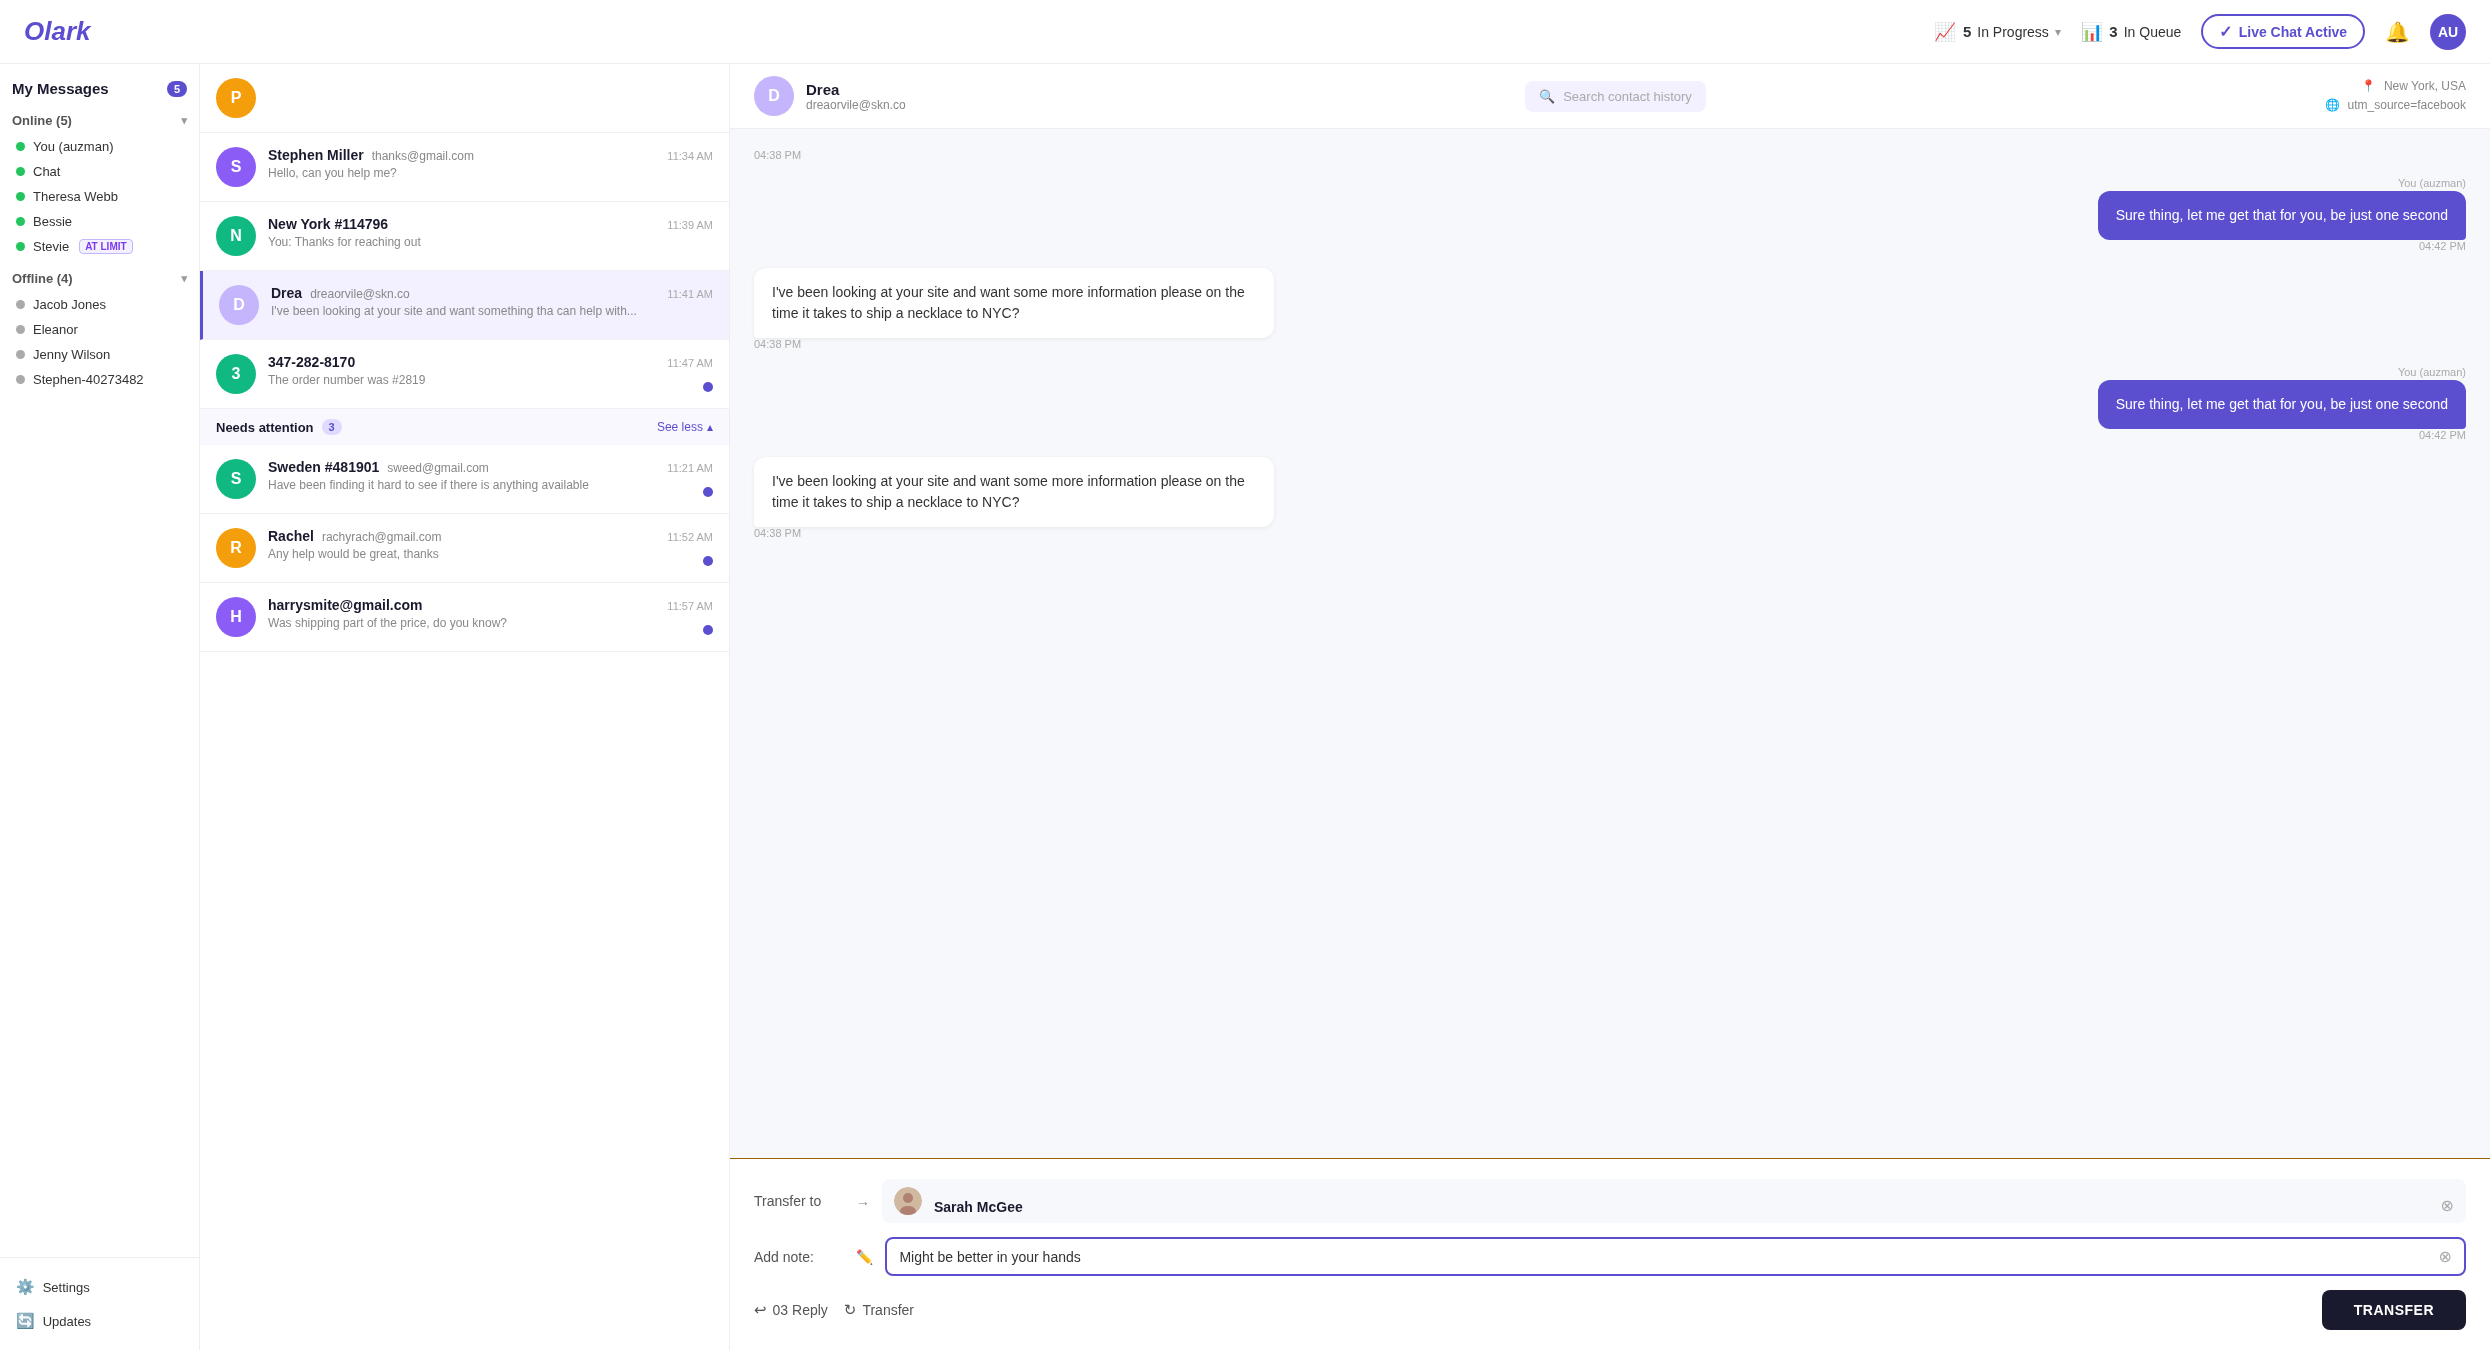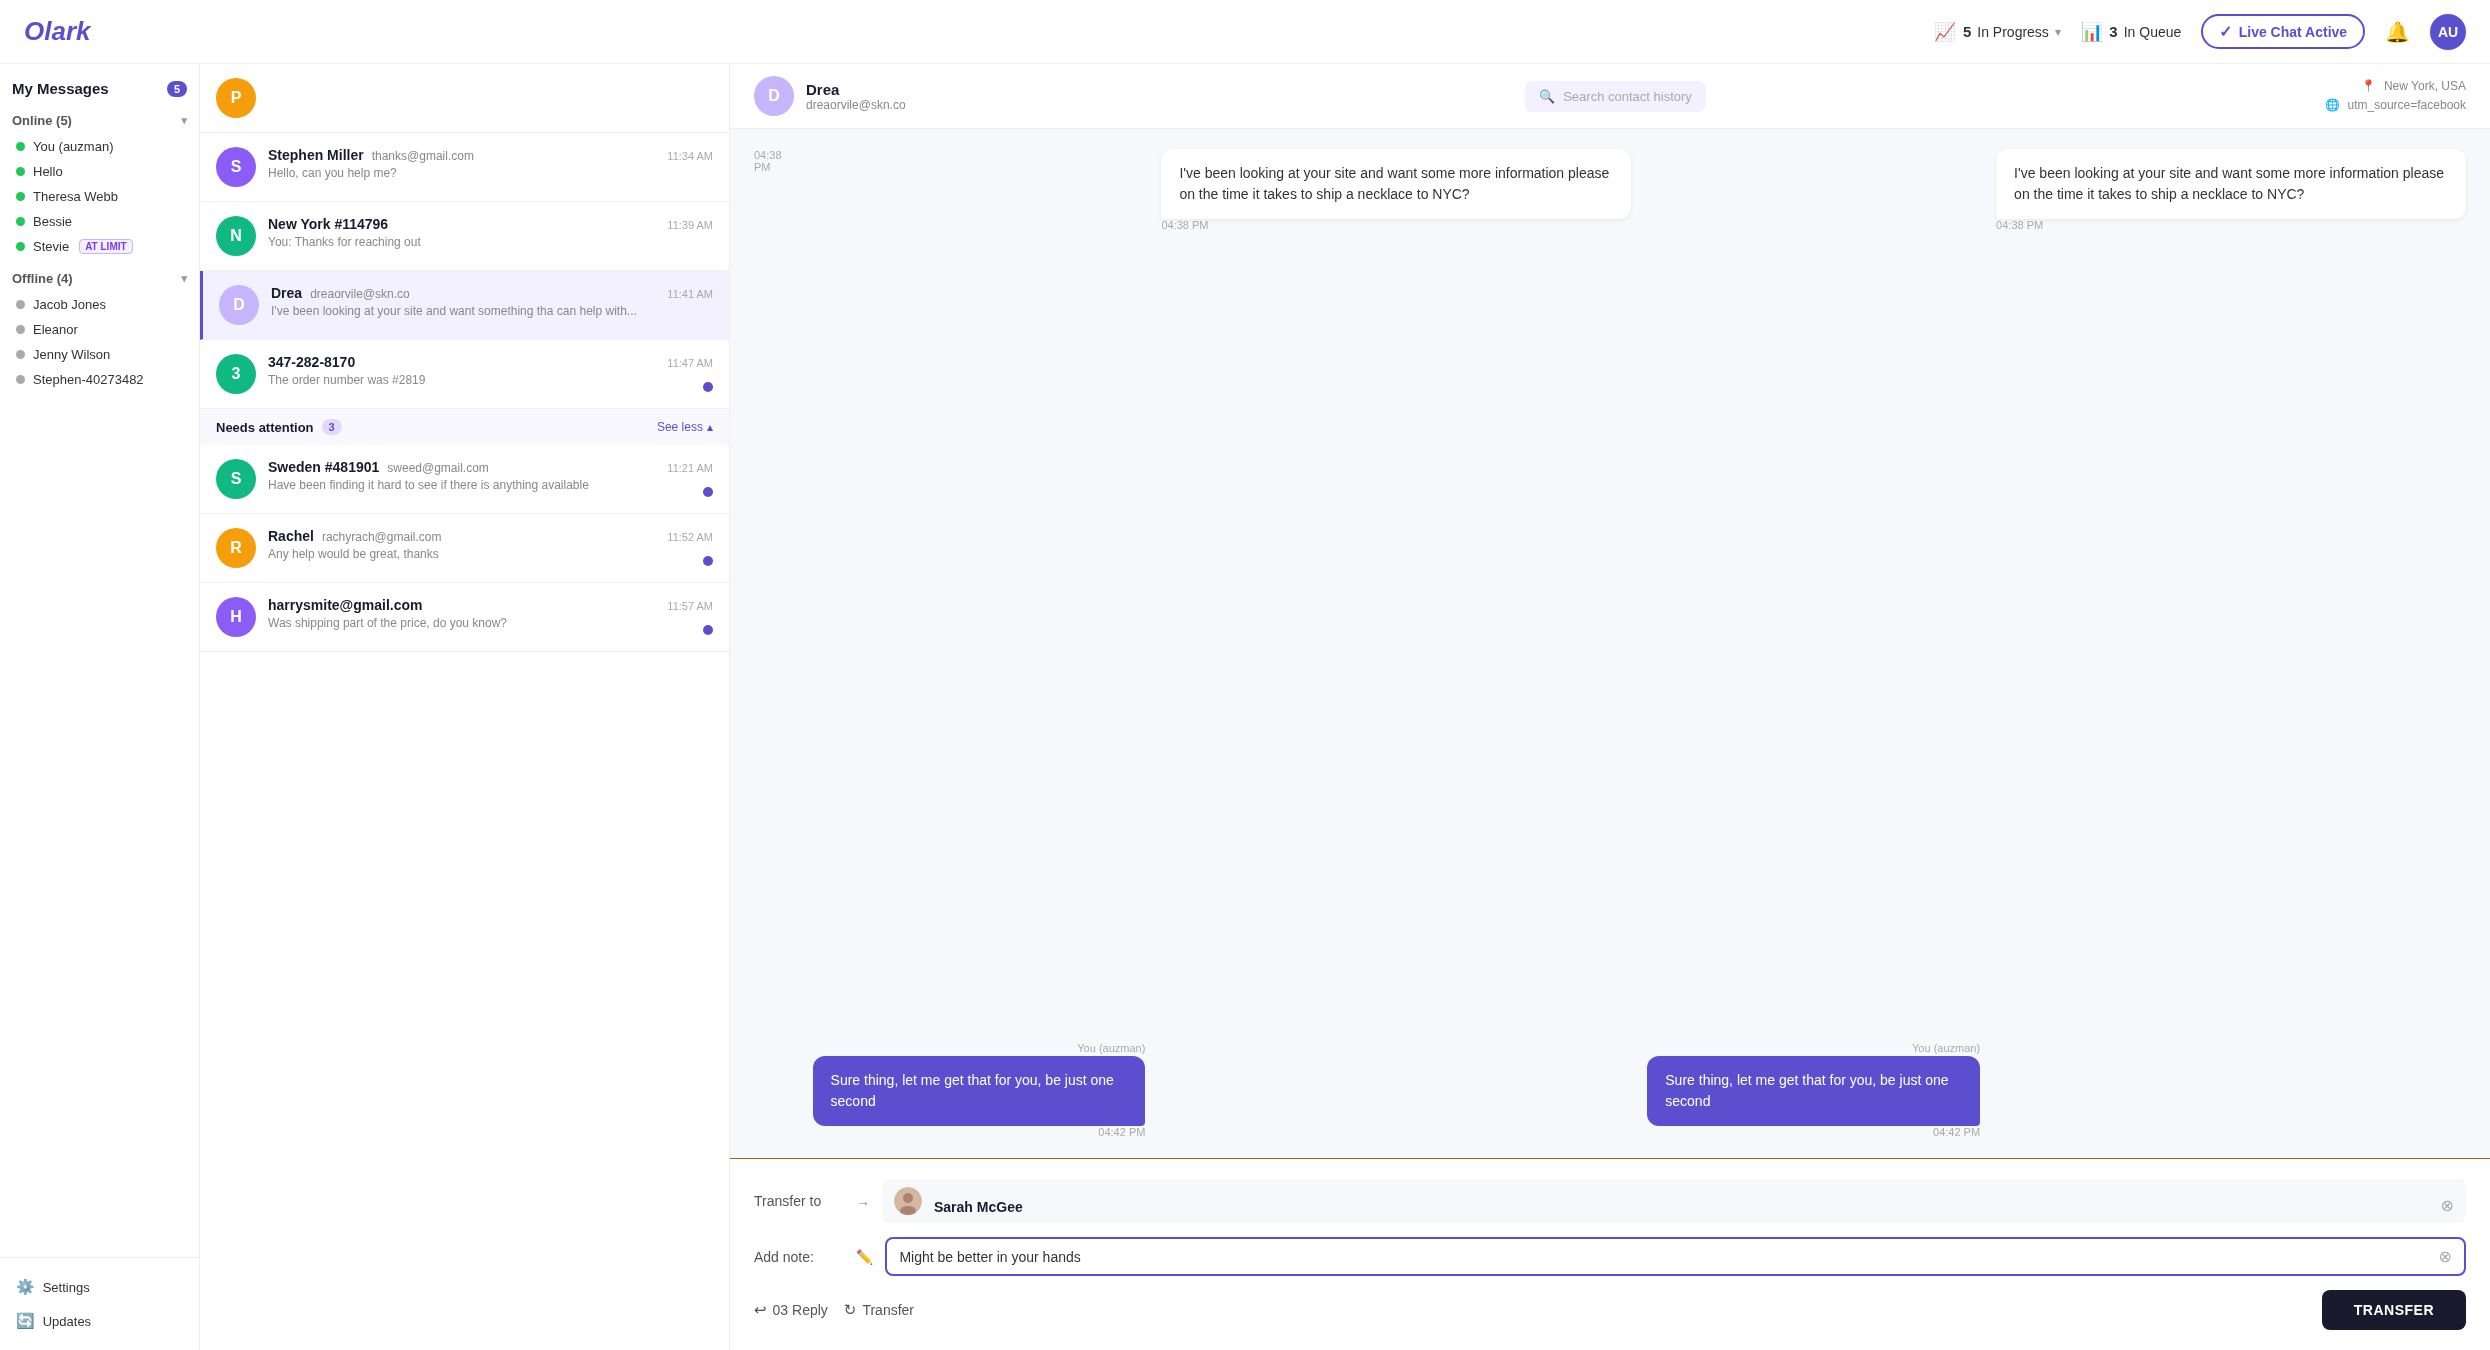--- a/index.html
+++ b/index.html
@@ -137,21 +137,21 @@
     .chat-search {
       display: flex; align-items: center; gap: 8px;
       background: #f3f0ff; border-radius: 8px; padding: 8px 14px;
       color: #aaa; font-size: 13px; cursor: pointer;
     }
     .chat-meta { font-size: 12px; color: #888; text-align: right; line-height: 1.6; }
     .chat-meta .meta-icon { margin-right: 4px; }
 
     
     .messages-area {
-      flex: 1; overflow-y: auto; padding: 20px 24px; display: flex; flex-direction: row; gap: 16px;
+      flex: 1; overflow-y: auto; padding: 20px 24px; display: flex; flex-direction: column; gap: 16px;
     }
     .msg-timestamp { font-size: 11px; color: #aaa; }
     .msg-timestamp.right { text-align: right; }
     .msg-bubble {
       max-width: 520px; padding: 14px 18px;
       border-radius: 12px; font-size: 14px; line-height: 1.5;
     }
     .msg-bubble.sent {
       background: #5b4fcf; color: #fff;
       border-radius: 12px 12px 4px 12px;
@@ -247,21 +247,21 @@
       <div class="sidebar-section-header">
         <span>Online (5)</span>
         <span class="chevron">▾</span>
       </div>
       <div class="sidebar-item">
         <span class="dot dot-online"></span>
         <span>You (auzman)</span>
       </div>
       <div class="sidebar-item">
         <span class="dot dot-online"></span>
-        <span>Hello</span>
+        <span>Chat</span>
       </div>
       <div class="sidebar-item">
         <span class="dot dot-online"></span>
         <span>Theresa Webb</span>
       </div>
       <div class="sidebar-item">
         <span class="dot dot-online"></span>
         <span>Bessie</span>
       </div>
       <div class="sidebar-item">

